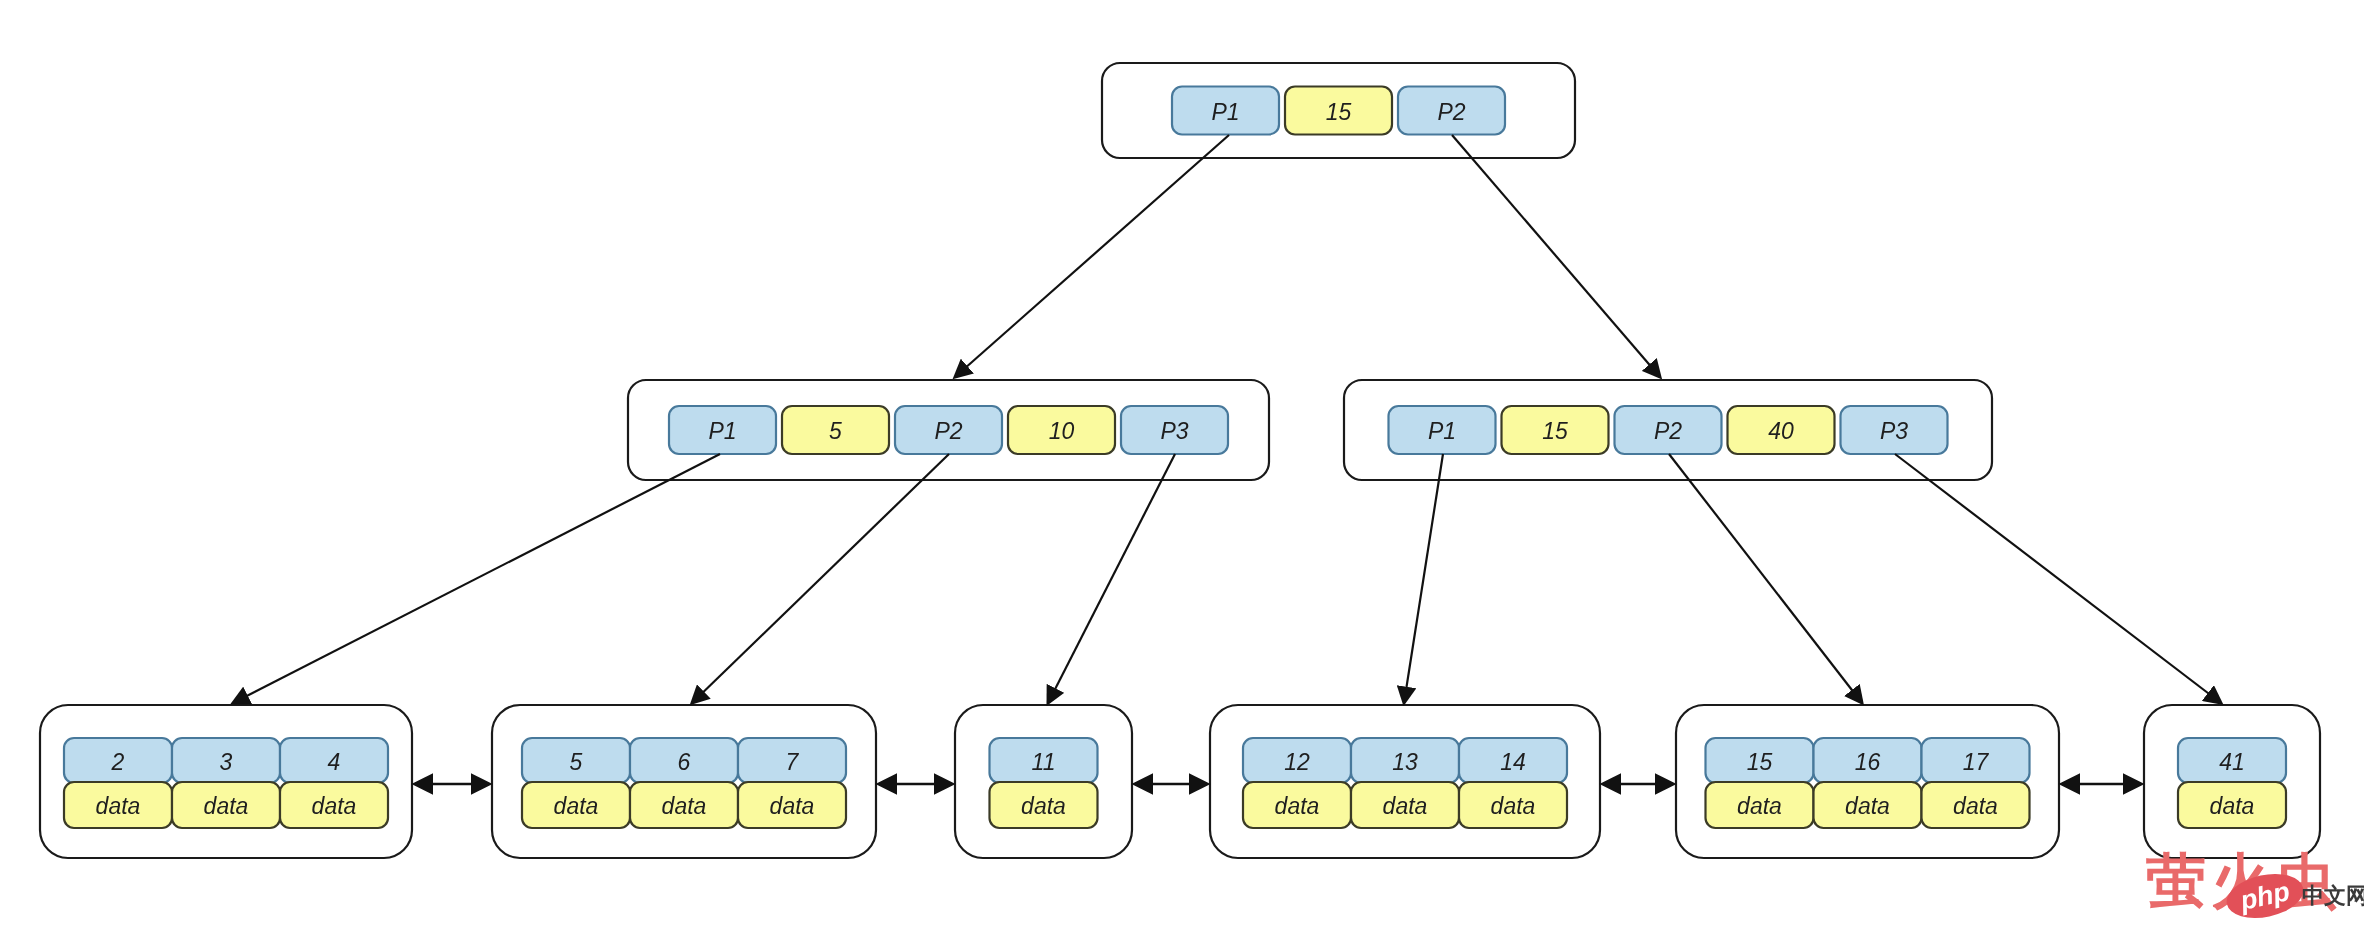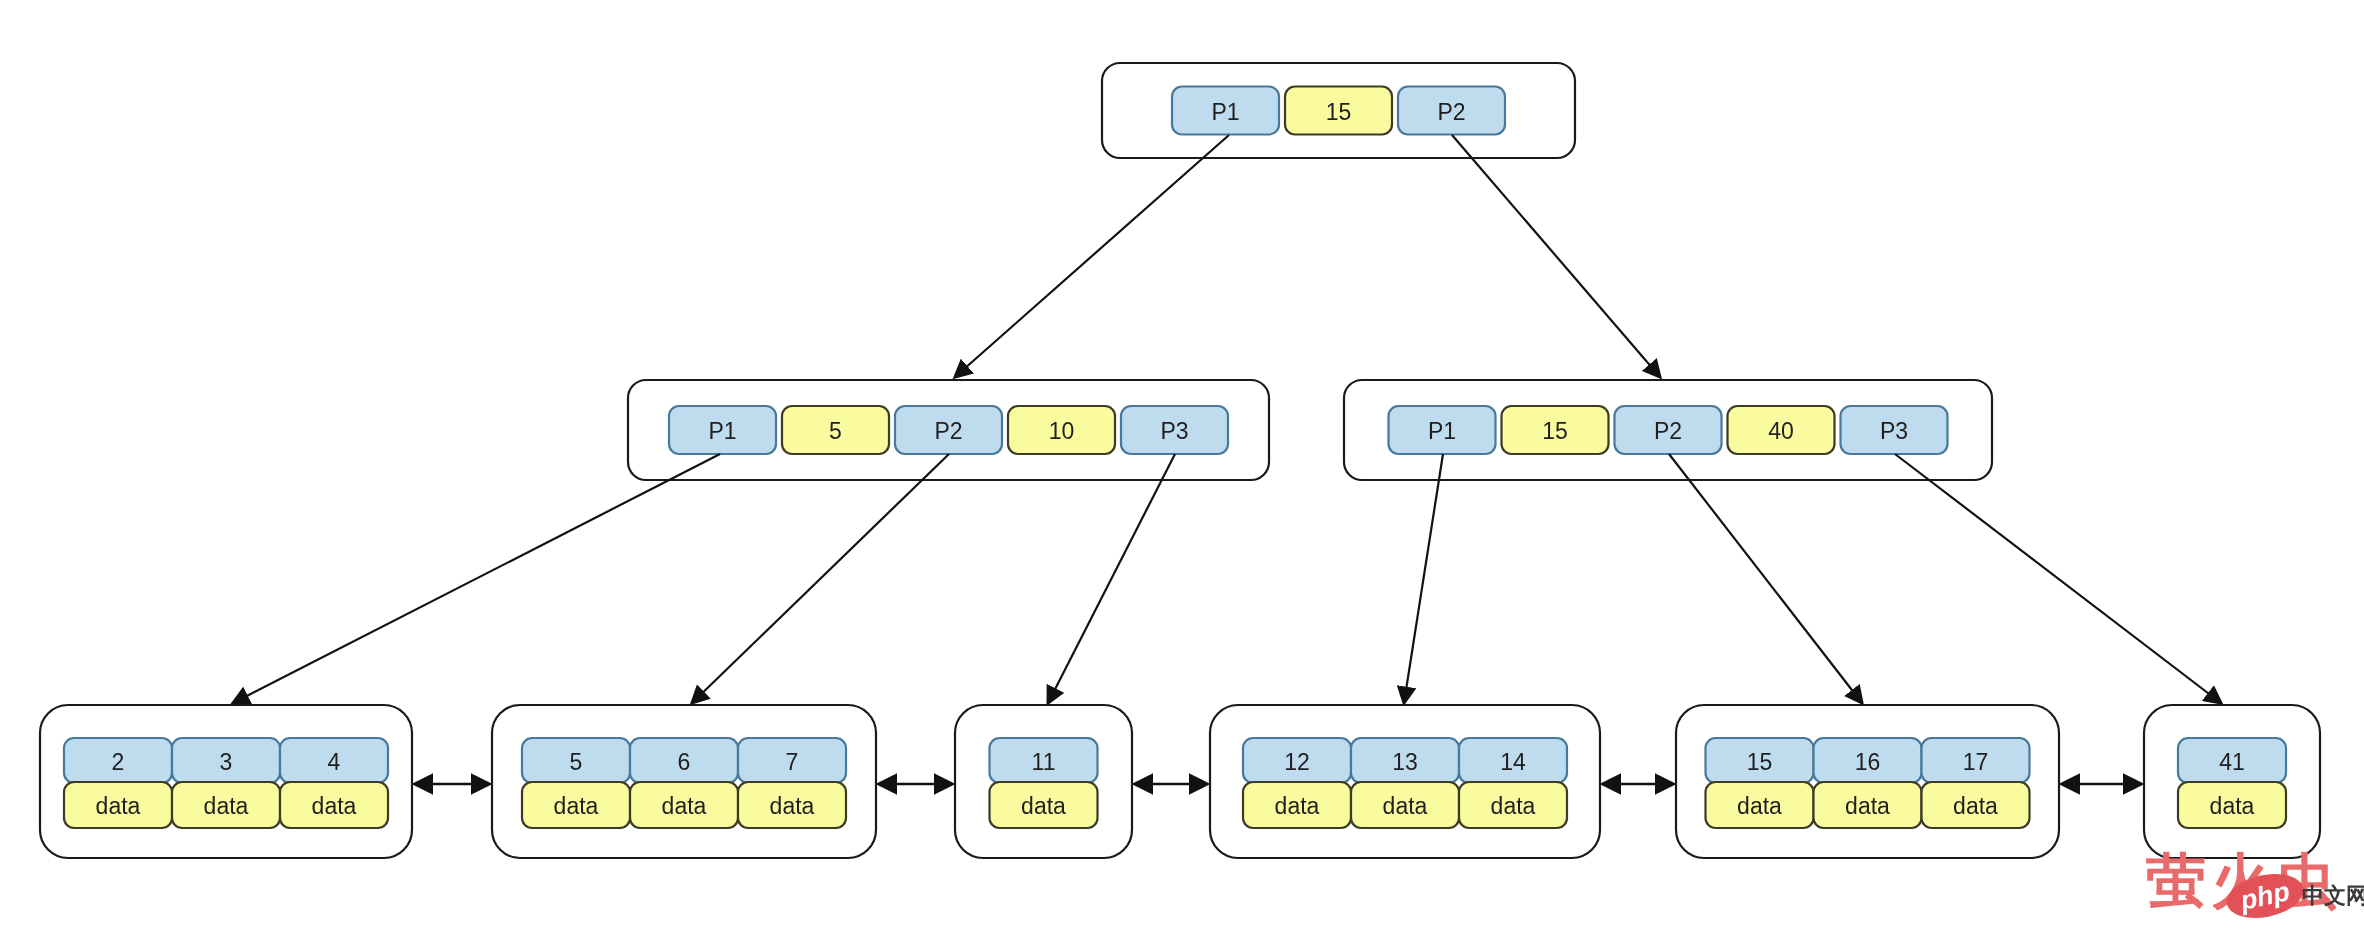--- a/index.html
+++ b/index.html
@@ -1,21 +1,21 @@
 <!DOCTYPE html>
 <html><head>
 <meta charset="utf-8">
 <style>
   html,body { margin:0; padding:0; }
   body {
     width:2364px; height:930px; position:relative; overflow:hidden;
     background:#ffffff;
     font-family:"Liberation Sans","DejaVu Sans",sans-serif;
   }
-  #diagram-wrap { position:absolute; left:0; top:0; width:2364px; height:892px; }
+  #diagram-wrap { position:absolute; left:0; top:0; width:2364px; height:892px;font-style:italic; }
   svg text {
     font-family:"Liberation Sans","DejaVu Sans",sans-serif;
     user-select:none;
   }
   .watermark { position:absolute; left:2138px; top:848px; width:228px; height:82px; }
   .wm-brand {
     position:absolute; left:8px; top:0px; z-index:1;
     font-family:"DejaVu Serif","DejaVu Sans",serif;
     font-size:60px; line-height:1.1; font-weight:700; letter-spacing:5px;
     white-space:nowrap;

